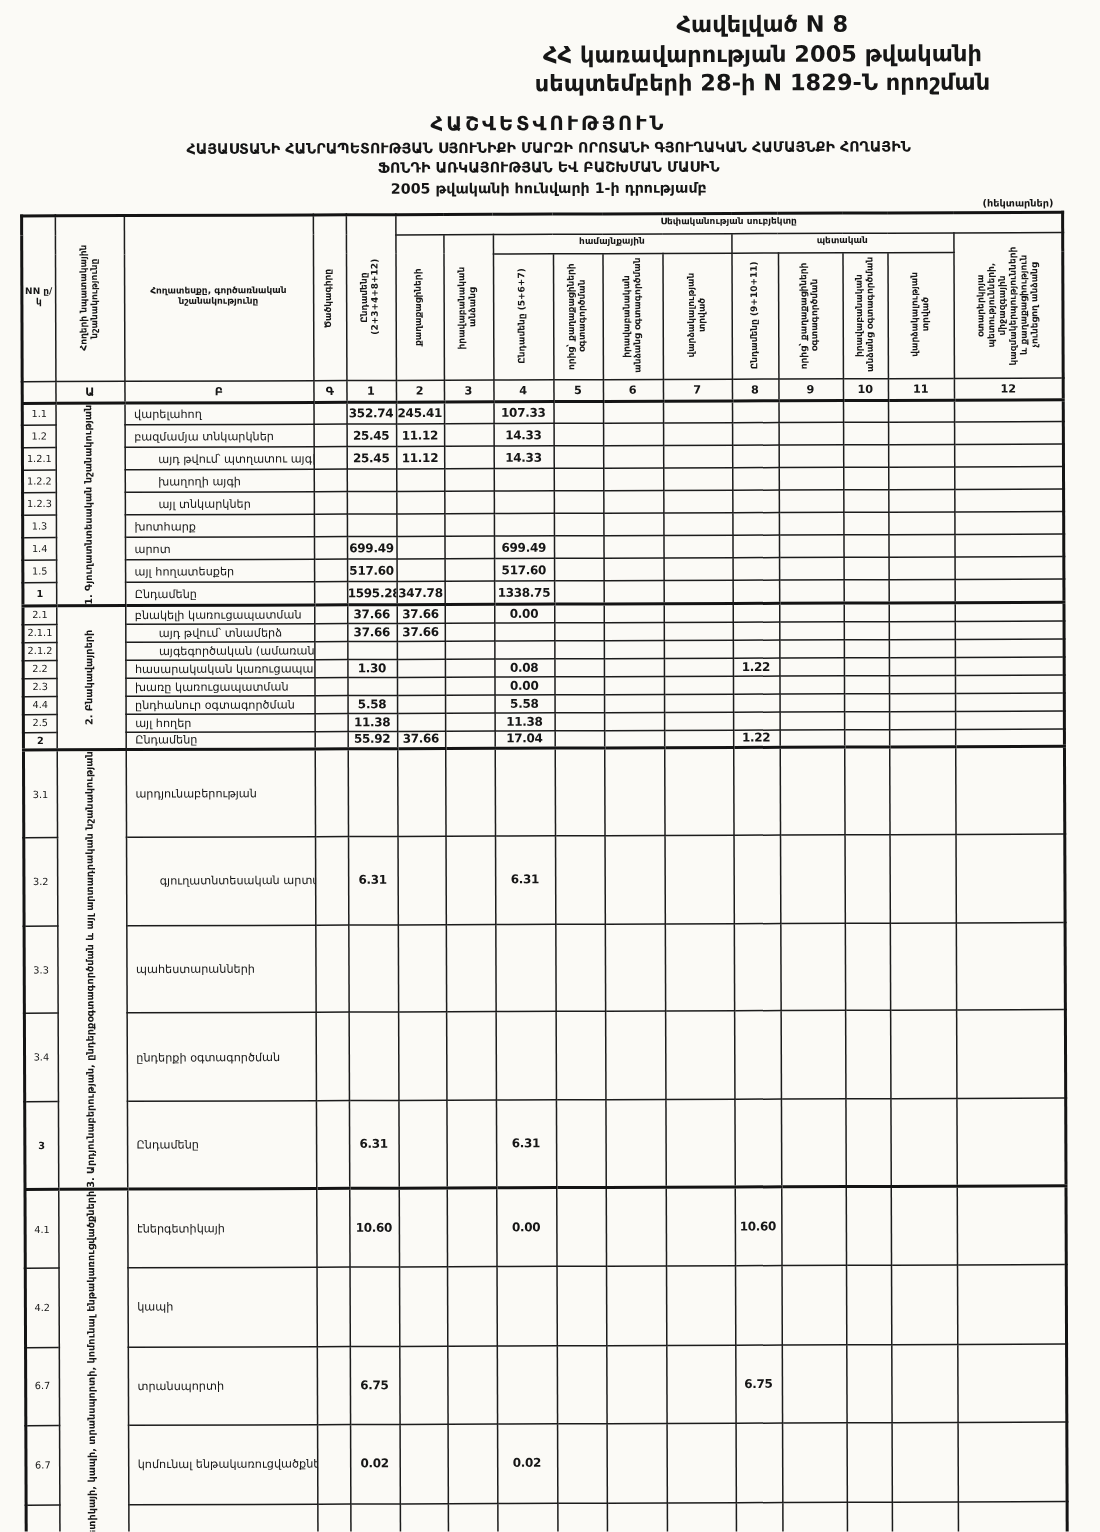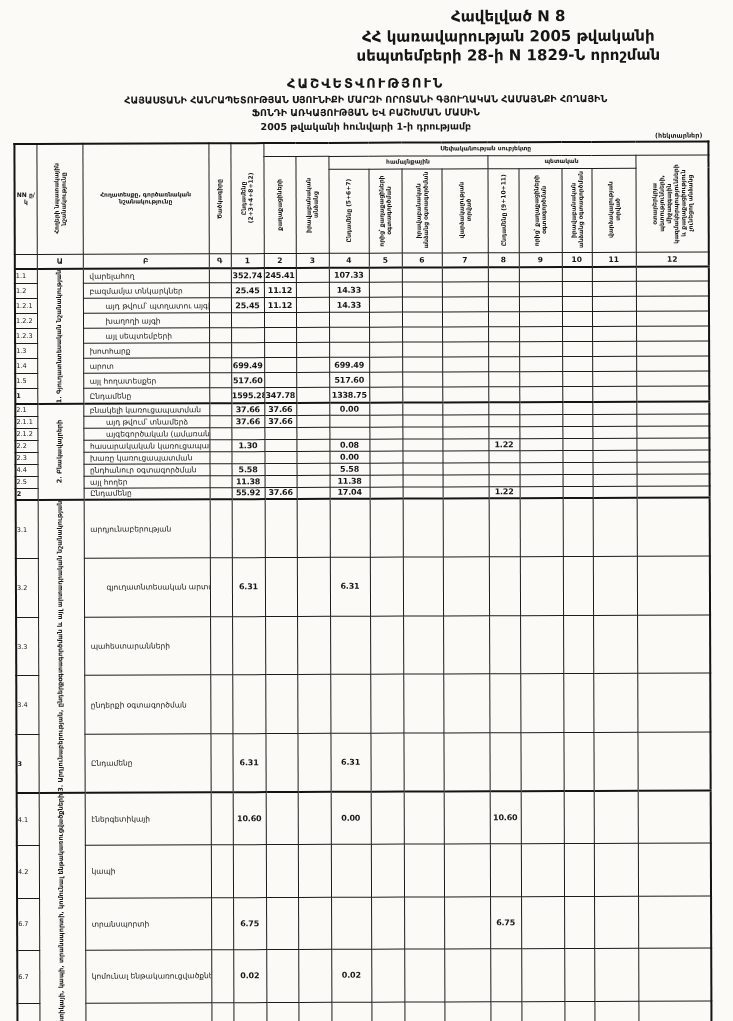--- a/index.html
+++ b/index.html
@@ -22,21 +22,21 @@
   table{border-collapse:collapse;table-layout:fixed;margin-left:14px;width:694px;
     border:2px solid #141414;}
   th,td{border:1px solid #1c1c1c;padding:0;overflow:hidden;vertical-align:middle;}
   thead th{font-size:6px;font-weight:600;line-height:1.15;text-align:center;}
   thead tr.numrow td{font-size:7.5px;font-weight:bold;text-align:center;height:13px;border-top:1.5px solid #141414;}
   .vert{writing-mode:vertical-rl;transform:rotate(180deg);margin:0 auto;
     max-height:80px;white-space:normal;line-height:1.2;}
   .hrow1{height:13px;} .hrow2{height:13px;} .hrow3{height:84px;}
   tbody tr{height:12px;}
   tbody td{font-size:7.5px;}
-  td.nn{font-size:6.5px;}
+  td.nn{font-size:6.5px;text-align:center;}
   td.lbl{text-align:left;padding-left:6px;white-space:nowrap;}
   td.lbl.ind{padding-left:22px;}
   td.num{font-size:8px;font-weight:bold;text-align:center;letter-spacing:-0.2px;}
   td.sect{vertical-align:middle;}
   .sectv{font-size:6.5px;font-weight:600;max-height:none;}
   tr.total td{border-top:1.5px solid #141414;font-weight:bold;}
   tr.total td.lbl{font-weight:normal;}
   tr.sec-start td{border-top:2px solid #141414;}
 </style>
 </head>
@@ -215,21 +215,21 @@
           <td class="num"></td>
           <td class="num"></td>
           <td class="num"></td>
           <td class="num"></td>
           <td class="num"></td>
           <td class="num"></td>
           <td class="num"></td>
         </tr>
         <tr>
           <td class="nn">1.2.3</td>
-          <td class="lbl ind">այլ սեպտեմբերի</td>
+          <td class="lbl ind">այլ տնկարկներ</td>
           <td></td>
           <td class="num"></td>
           <td class="num"></td>
           <td class="num"></td>
           <td class="num"></td>
           <td class="num"></td>
           <td class="num"></td>
           <td class="num"></td>
           <td class="num"></td>
           <td class="num"></td>

